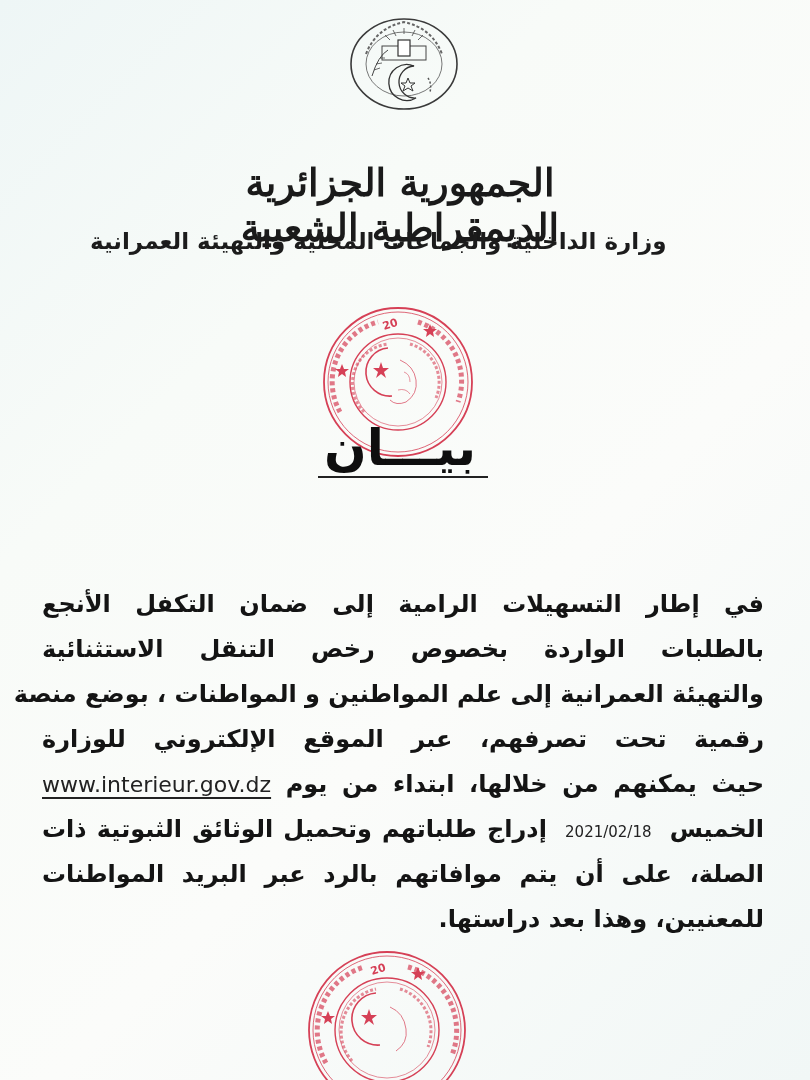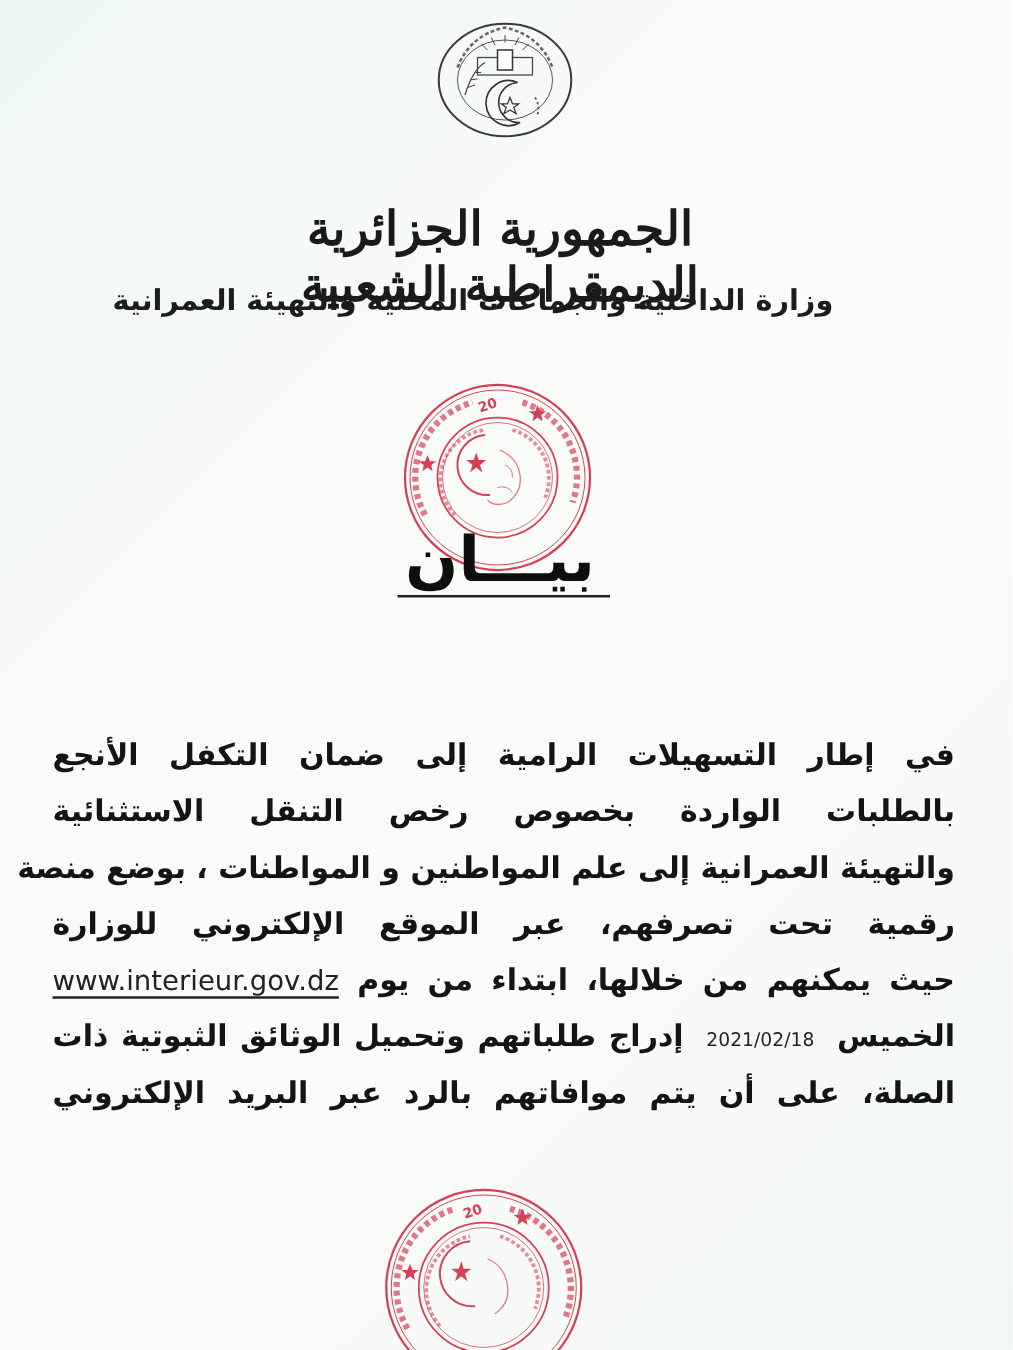--- a/index.html
+++ b/index.html
@@ -205,21 +205,22 @@
     <span class="line justify">رقمية تحت تصرفهم، عبر الموقع الإلكتروني للوزارة</span>
     <span class="line justify">
       <span>حيث يمكنهم من خلالها، ابتداء من يوم</span>
       <span class="url">www.interieur.gov.dz</span>
     </span>
     <span class="line justify">
       <span>الخميس</span>
       <span class="date">2021/02/18</span>
       <span>إدراج طلباتهم وتحميل الوثائق الثبوتية ذات</span>
     </span>
-    <span class="line justify">الصلة، على أن يتم موافاتهم بالرد عبر البريد الإلكتروني</span>
+    <span class="line justify">الصلة، على أن يتم موافاتهم بالرد عبر البريد المواطنات</span>
+    <span class="line">للمعنيين، وهذا بعد دراستها.</span>
   </div>
 
   <svg class="stamp stamp-bottom" viewBox="0 0 170 170">
     <g fill="none" stroke="#d0203a">
       <circle cx="85" cy="85" r="78" stroke-width="1.8"></circle>
       <circle cx="85" cy="85" r="74" stroke-width="0.8"></circle>
       <circle cx="85" cy="85" r="52" stroke-width="1.4"></circle>
       <circle cx="85" cy="85" r="48" stroke-width="0.6"></circle>
       <path d="M24 118 A66 66 0 0 1 62 22" stroke-width="5" stroke-dasharray="4 3" opacity="0.7"></path>
       <path d="M106 22 A66 66 0 0 1 150 110" stroke-width="5" stroke-dasharray="4 3" opacity="0.7"></path>

